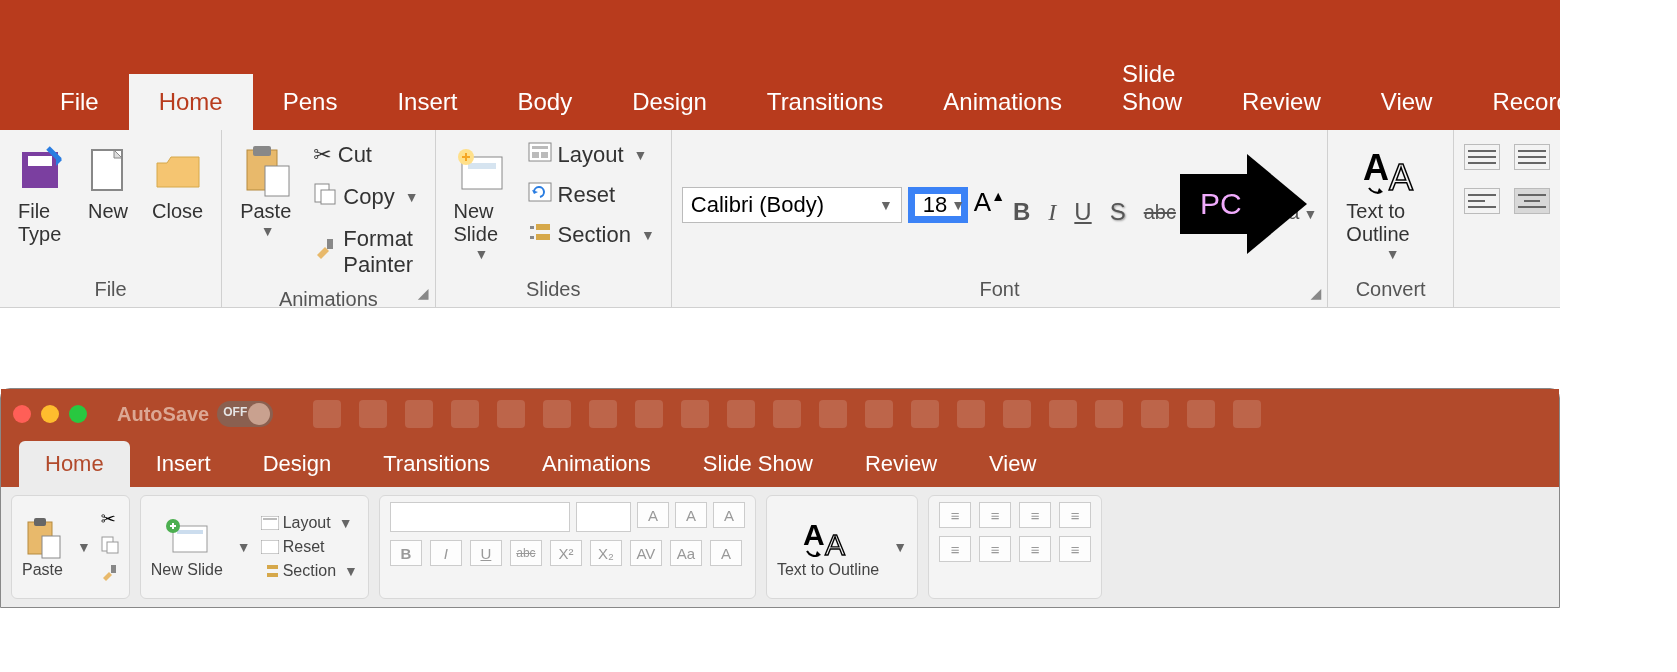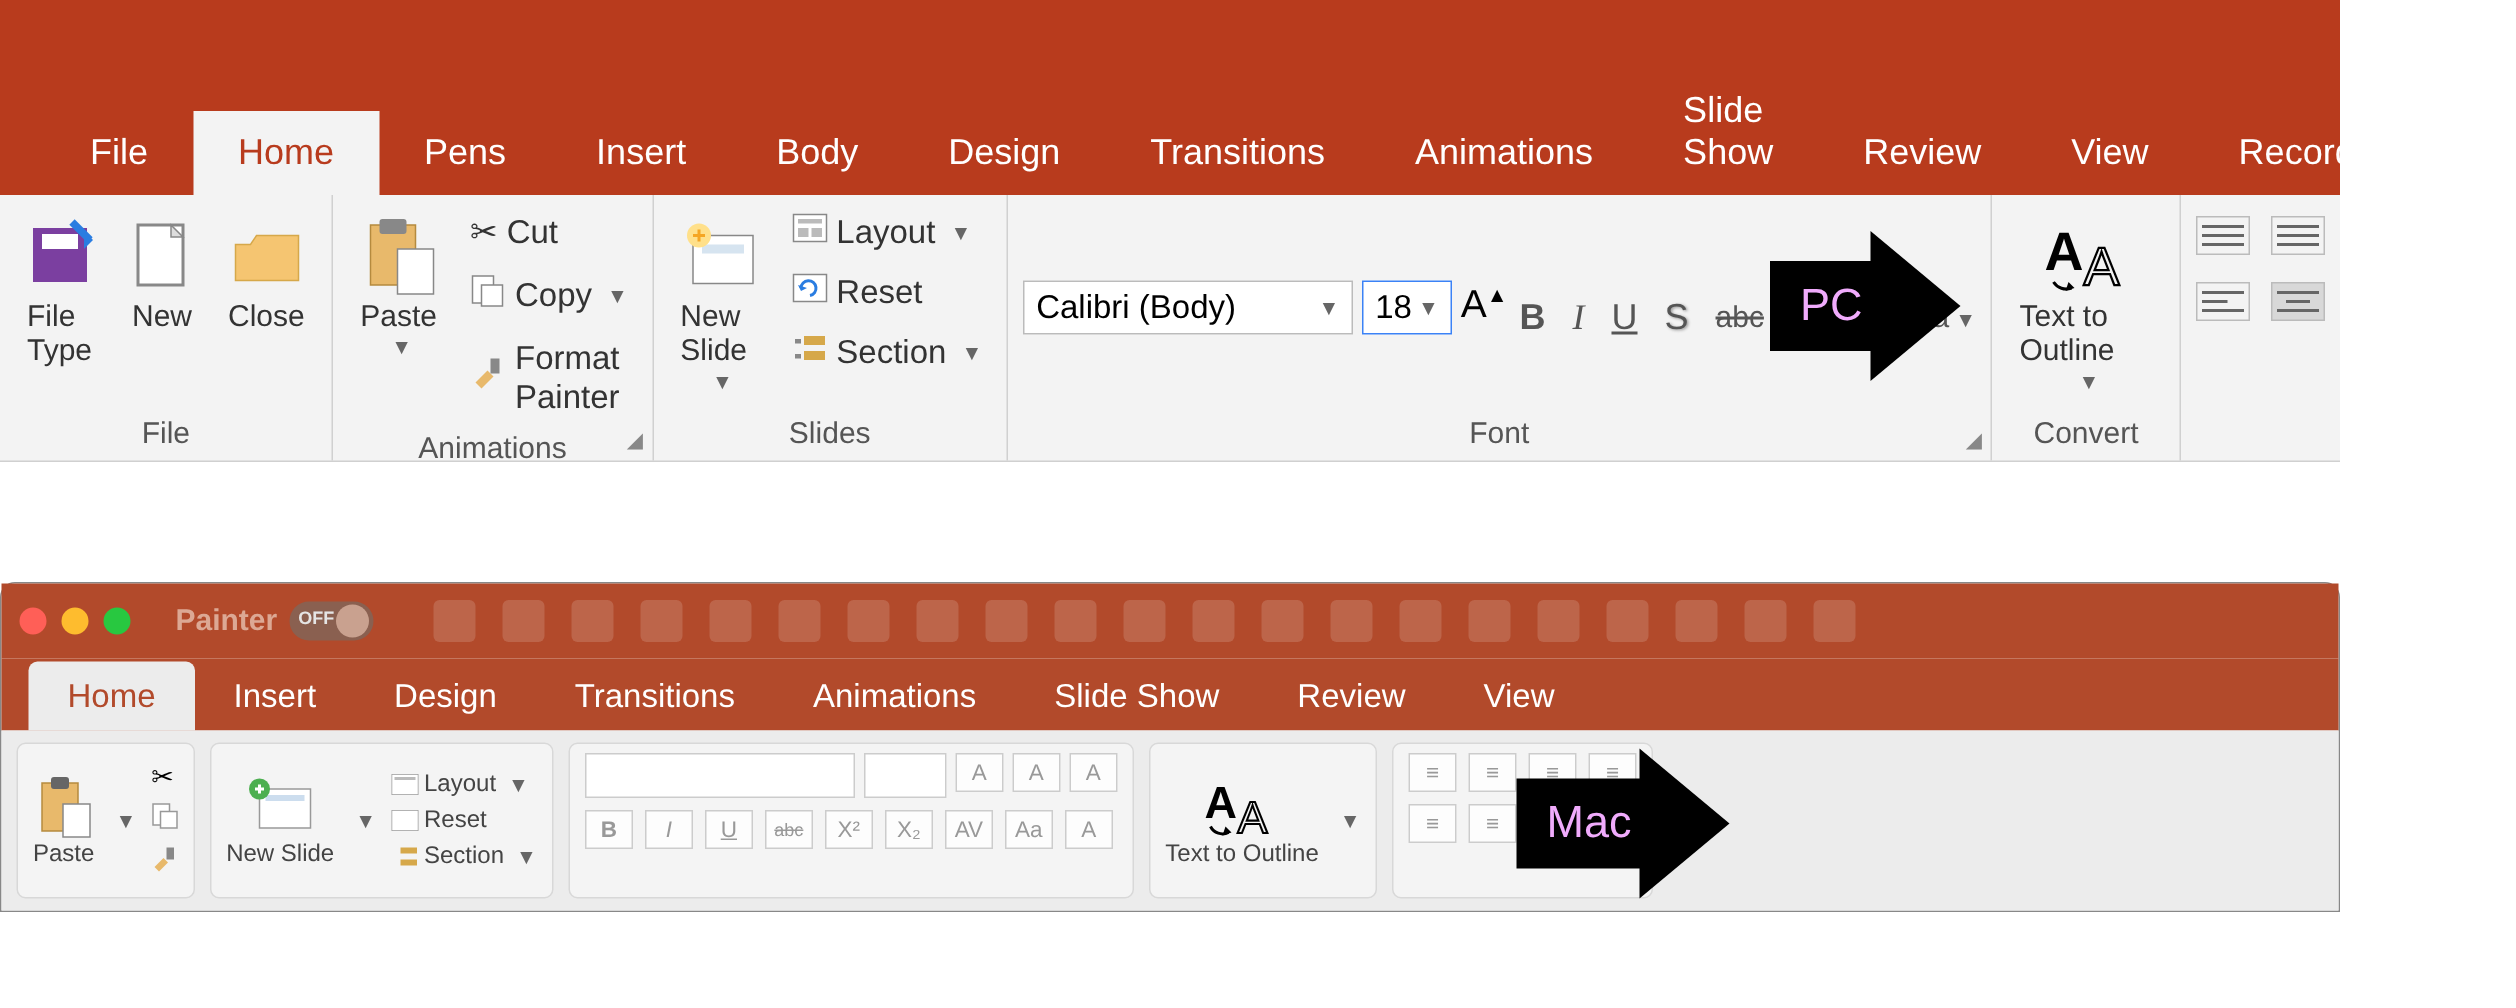--- a/index.html
+++ b/index.html
@@ -15,21 +15,21 @@
   .pc-group-body { flex: 1; display: flex; align-items: flex-start; gap: 8px; }
   .pc-group-label { text-align: center; font-size: 20px; color: #555; padding: 6px 0 6px; }
   .pc-big-btn { display: flex; flex-direction: column; align-items: center; font-size: 20px; color: #333; padding: 4px 8px; cursor: pointer; }
   .pc-big-btn .ico { height: 58px; display: flex; align-items: center; justify-content: center; }
   .pc-small-row { display: flex; align-items: center; gap: 6px; font-size: 22px; color: #333; padding: 4px 6px; cursor: pointer; }
   .pc-small-col { display: flex; flex-direction: column; gap: 6px; }
   .dd { font-size: 14px; color: #666; margin-left: 4px; }
   .launcher { position: absolute; right: 6px; bottom: 6px; font-size: 14px; color: #888; cursor: pointer; }
   .font-row1 { display: flex; gap: 6px; }
   .font-name { width: 220px; height: 36px; border: 1px solid #bbb; background: #fff; font-size: 22px; padding: 2px 8px; display: flex; align-items: center; justify-content: space-between; }
-  .font-size { width: 60px; height: 36px; border: 1px solid #3b82f6; background: #fff; font-size: 22px; padding: 2px 8px; display: flex; align-items: center; justify-content: space-between; }
+  .font-size { width: 60px; height: 36px; border: 7px solid #3b82f6; background: #fff; font-size: 22px; padding: 2px 8px; display: flex; align-items: center; justify-content: space-between; }
   .font-row2 { display: flex; gap: 18px; margin-top: 14px; align-items: center; font-size: 24px; color: #555; }
   .font-btn { cursor: pointer; }
   .para-col { display: flex; flex-direction: column; gap: 18px; padding-top: 6px; }
   .para-row { display: flex; gap: 14px; }
   .para-btn { width: 36px; height: 26px; border: 1px solid #bbb; display: flex; flex-direction: column; justify-content: space-around; padding: 3px; cursor: pointer; }
   .para-btn span { height: 2px; background: #666; }
 
   
   .arrow-box { position: absolute; background: #000; color: #f0abfc; font-size: 30px; display: flex; align-items: center; padding: 0 20px; height: 60px; z-index: 10; }
   .arrow-box::after {
@@ -293,21 +293,21 @@
     <span>PC</span>
   </div>
 </div>
 
 <div class="mac-wrap">
   <div class="mac-titlebar">
     <span class="dot r"></span>
     <span class="dot y"></span>
     <span class="dot g"></span>
     <div class="autosave">
-      <span>Painter</span>
+      <span>AutoSave</span>
       <div class="toggle">
         <span class="toggle-label">OFF</span>
       </div>
     </div>
     <div class="mac-qa">
       <span></span>
         <span></span>
       <span></span>
         <span></span>
       <span></span>
@@ -454,16 +454,13 @@
       </div>
       <div class="mac-btn-row">
         <div class="mac-btn">≡</div>
         <div class="mac-btn">≡</div>
         <div class="mac-btn">≡</div>
         <div class="mac-btn">≡</div>
       </div>
     </div>
   </div>
 
-  <div class="arrow-box" style="top:130px; left:1010px;">
-    <span>Mac</span>
-  </div>
 </div>
 
 </body></html>

